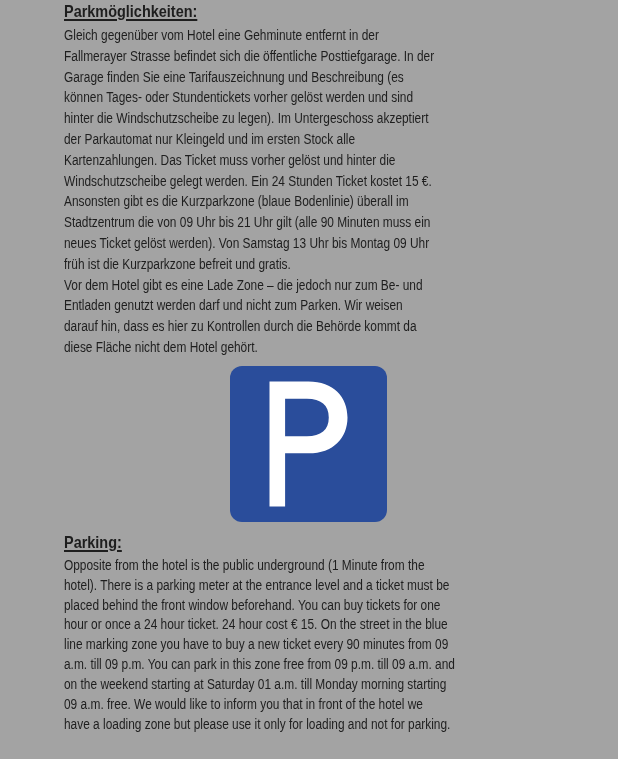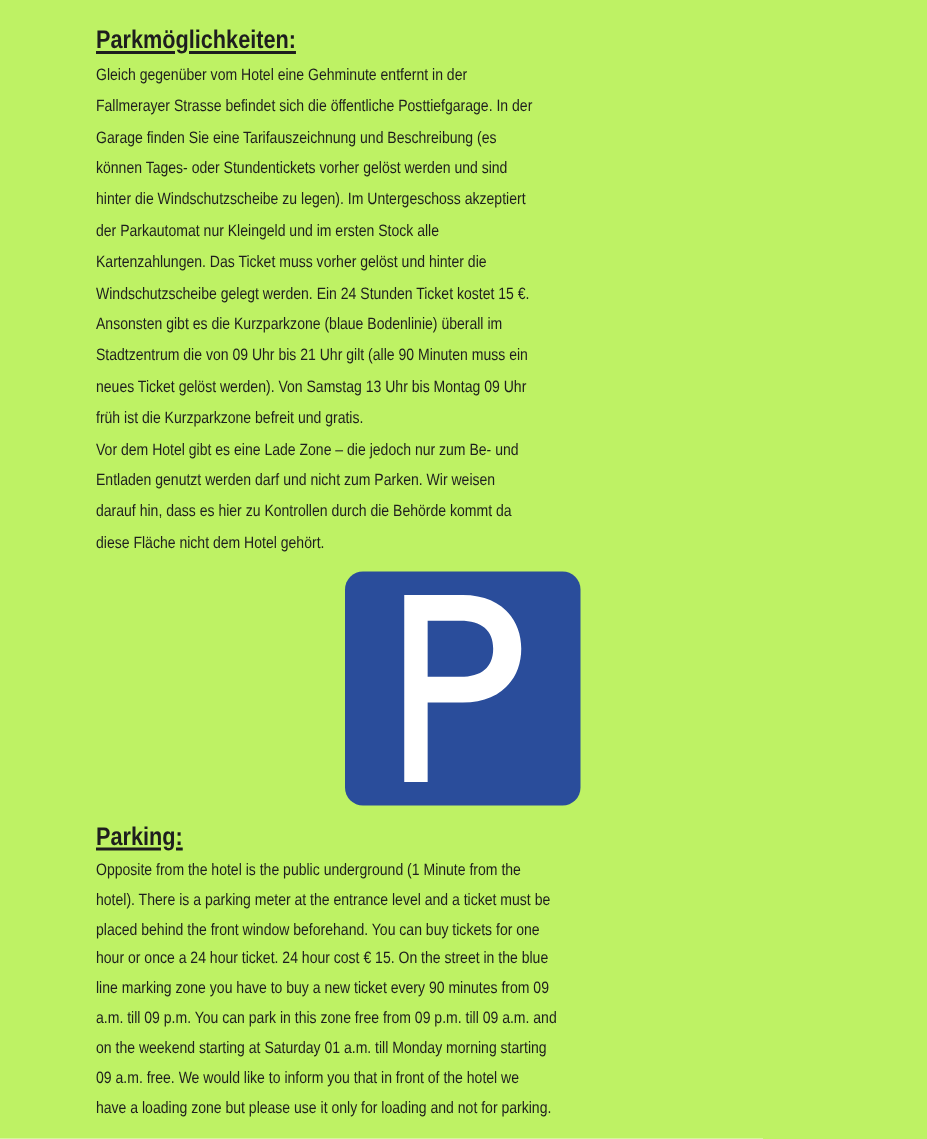--- a/index.html
+++ b/index.html
@@ -7,40 +7,40 @@
     padding: 0;
     background: #ffffff;
     width: 618px;
     height: 759px;
     overflow: hidden;
   }
   .page {
     box-sizing: border-box;
     width: 618px;
     height: 759px;
-    padding: 17px 36px 0 64px;
-    background: #bef264;
+    padding: 2px 36px 0 64px;
+    background: #a3a3a3;
     color: #1e1e1e;
     font-family: "Liberation Sans", sans-serif;
   }
   .heading {
     font-size: 17px;
     font-weight: bold;
     line-height: 20px;
     margin: 0;
     text-decoration: underline;
     text-decoration-thickness: 1.5px;
     text-underline-offset: 2px;
     transform: scaleX(0.85);
     transform-origin: 0 50%;
     white-space: nowrap;
   }
   .para {
     margin-top: 3px;
-    font-size: 11px;
+    font-size: 14px;
   }
   .para-de .text-line { line-height: 20.8px; }
   .para-en .text-line { line-height: 19.9px; }
   .text-line {
     white-space: nowrap;
     transform: scaleX(0.85);
     transform-origin: 0 50%;
   }
   .sign {
     position: relative;

